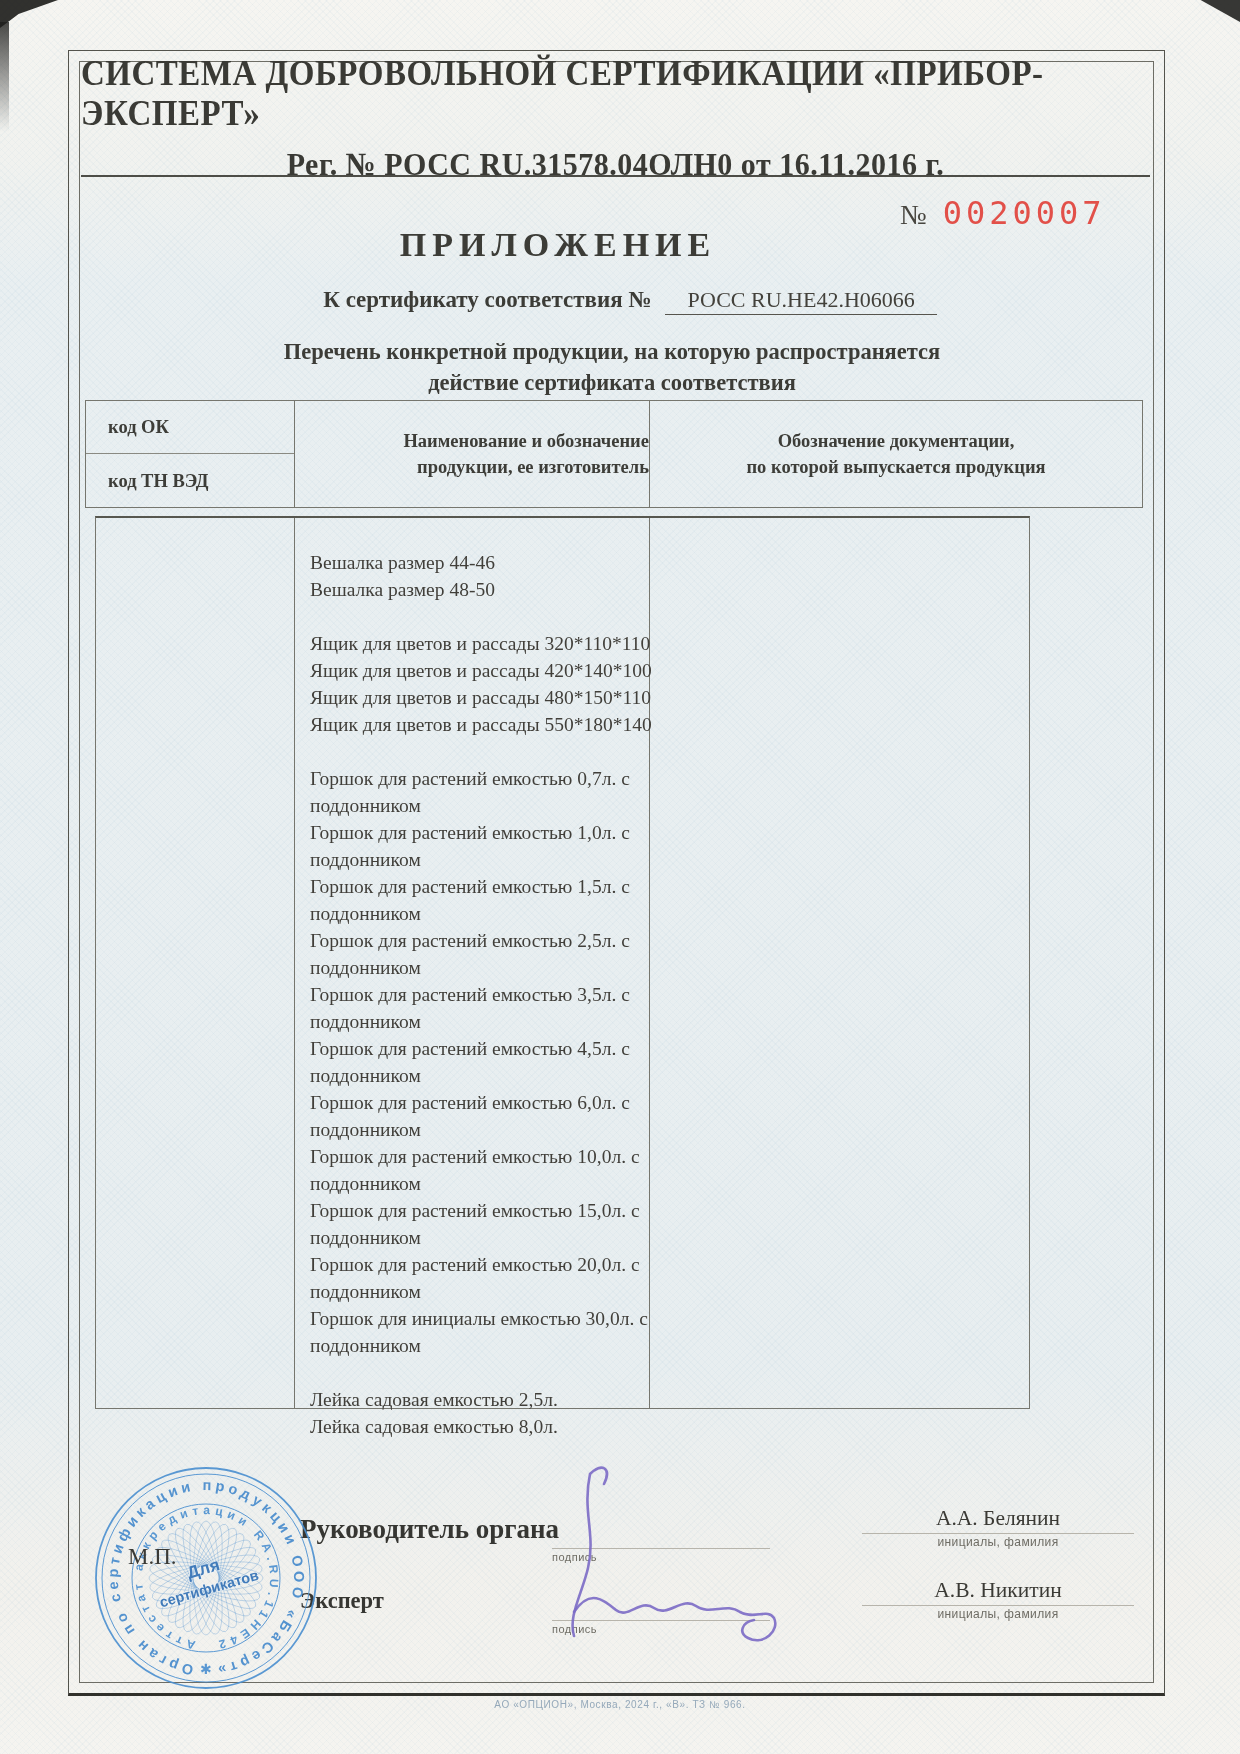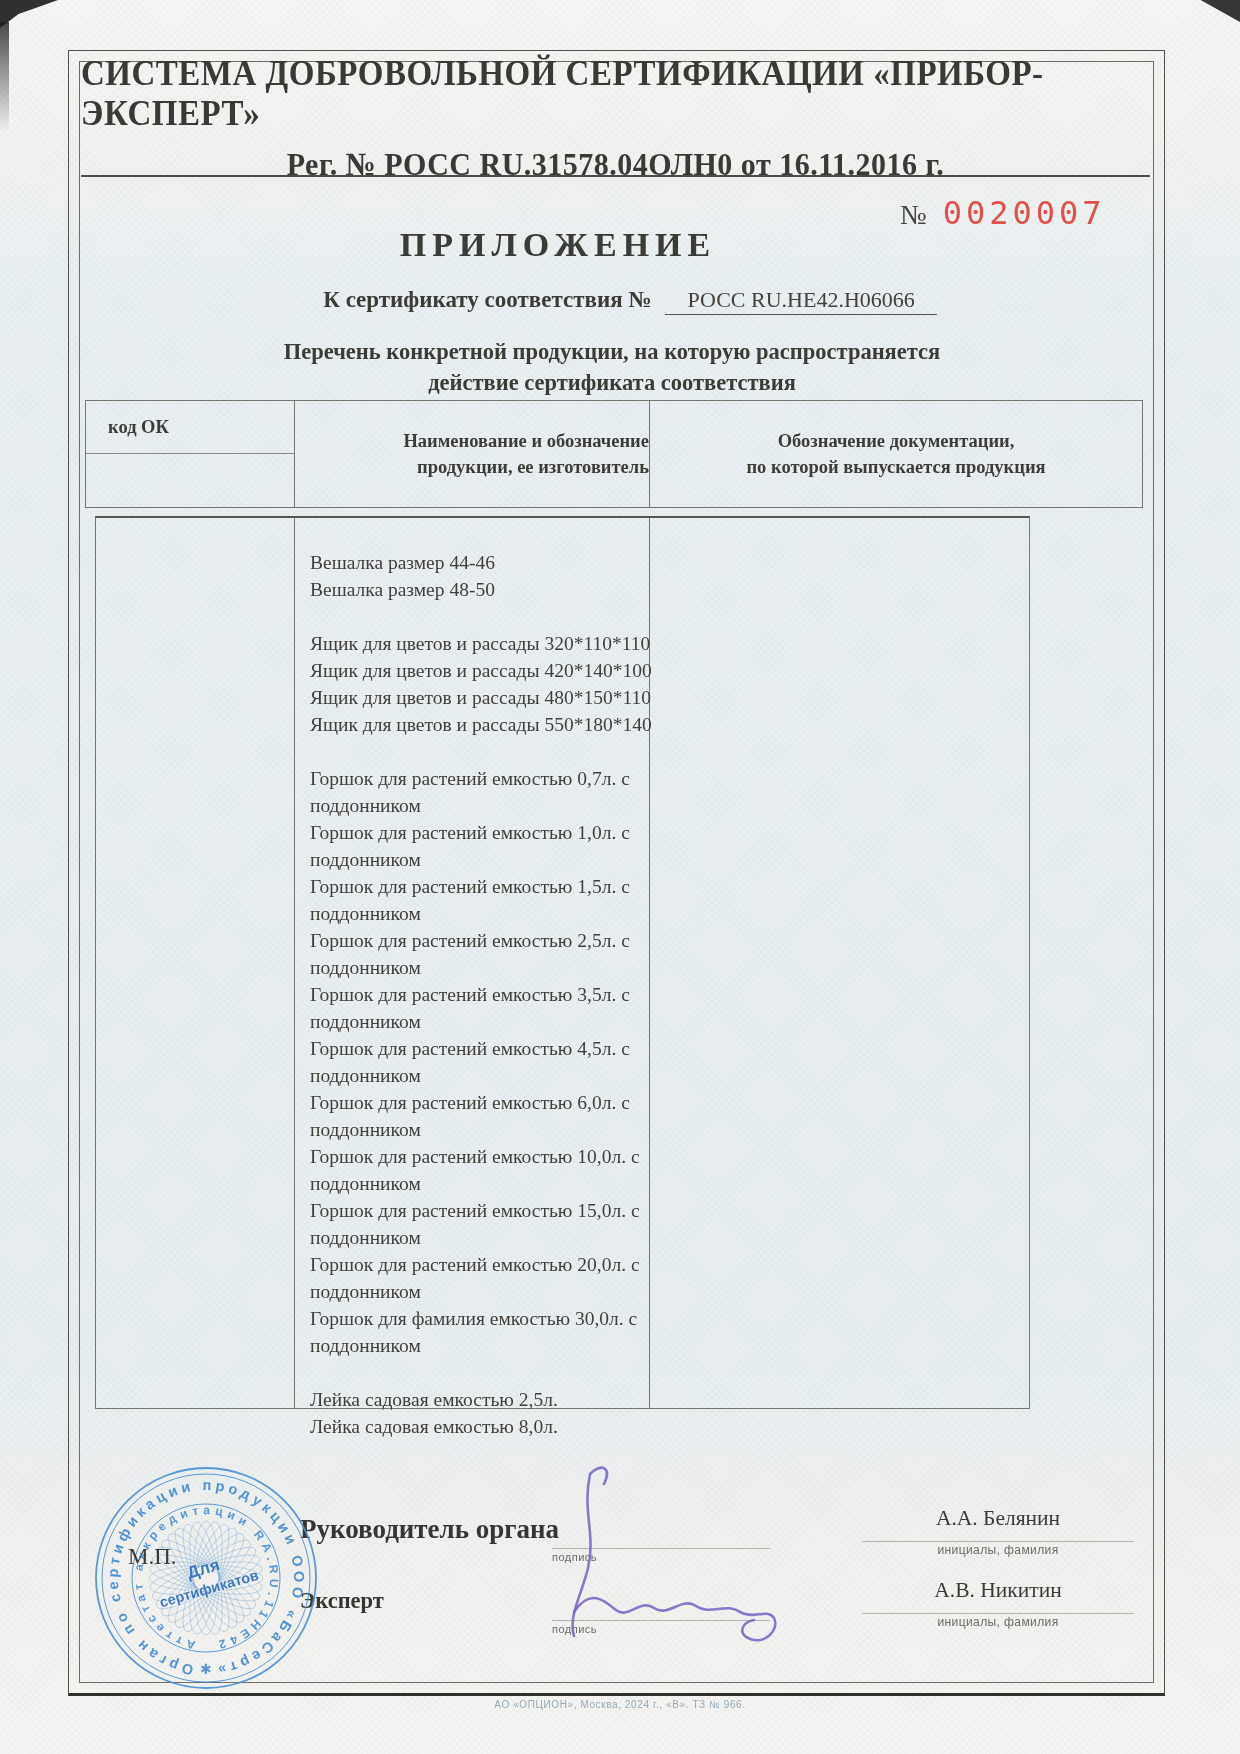--- a/index.html
+++ b/index.html
@@ -59,21 +59,21 @@
   .prod-cell{position:absolute;left:199px;top:0;width:354px;bottom:0;padding:31px 6px 0 15px;box-sizing:border-box;}
   .prod-line{font-size:19.5px;line-height:27px;color:#413f3a;white-space:nowrap;}
   
   .role1{position:absolute;left:300px;top:1514px;font-size:27px;font-weight:bold;color:#363632;}
   .role2{position:absolute;left:300px;top:1588px;font-size:22.5px;font-weight:bold;color:#363632;}
   .sigbox{position:absolute;width:218px;border-bottom:1px solid #b7b4ab;}
   .sigbox .cap{position:absolute;top:3px;left:0;width:100%;
         font-family:"Liberation Sans",sans-serif;font-size:11px;color:#6e6c64;letter-spacing:.5px;}
   .sig1{left:552px;top:1548px;}
   .sig2{left:552px;top:1620px;}
-  .namebox{position:absolute;left:862px;width:272px;text-align:center;border-bottom:1px solid #b7b4ab;padding-bottom:10px;}
+  .namebox{position:absolute;left:862px;width:272px;text-align:center;border-bottom:1px solid #b7b4ab;padding-bottom:2px;}
   .namebox .nm{font-size:21.5px;color:#3b3a35;}
   .namebox .cap{position:absolute;top:100%;margin-top:2px;left:0;width:100%;text-align:center;
         font-family:"Liberation Sans",sans-serif;font-size:12px;color:#6e6c64;letter-spacing:.4px;}
   .name1{top:1506px;}
   .name2{top:1578px;}
   .mp{position:absolute;left:128px;top:1544px;font-size:23px;color:#3a3a36;z-index:6;}
   .stamp{position:absolute;left:86px;top:1458px;width:240px;height:240px;z-index:4;opacity:.9;}
   .stamp text{font-family:"Liberation Sans",sans-serif;}
   .ring-t{font-size:14.5px;font-weight:bold;fill:#4489cc;letter-spacing:1.5px;}
   .ring-i{font-size:12px;font-weight:bold;fill:#4a8fd0;letter-spacing:1px;}
@@ -114,20 +114,21 @@
   </div>
 
   <div class="subtitle">
     <div>Перечень конкретной продукции,  на которую распространяется</div>
     <div>действие сертификата соответствия</div>
   </div>
 
   <div class="ht">
     <div class="ht-c1">
       <div class="ht-c1a h">код ОК</div>
+      <div class="ht-c1b h">код ТН ВЭД</div>
     </div>
     <div class="ht-c2">
       <div class="h">Наименование и обозначение</div>
       <div class="h">продукции, ее изготовитель</div>
     </div>
     <div class="ht-c3">
       <div class="h">Обозначение документации,</div>
       <div class="h">по которой выпускается продукция</div>
     </div>
   </div>
@@ -157,21 +158,21 @@
         <div class="prod-line">Горшок для растений емкостью 4,5л. с</div>
         <div class="prod-line">поддонником</div>
         <div class="prod-line">Горшок для растений емкостью 6,0л. с</div>
         <div class="prod-line">поддонником</div>
         <div class="prod-line">Горшок для растений емкостью 10,0л. с</div>
         <div class="prod-line">поддонником</div>
         <div class="prod-line">Горшок для растений емкостью 15,0л. с</div>
         <div class="prod-line">поддонником</div>
         <div class="prod-line">Горшок для растений емкостью 20,0л. с</div>
         <div class="prod-line">поддонником</div>
-        <div class="prod-line">Горшок для фамилия емкостью 30,0л. с</div>
+        <div class="prod-line">Горшок для инициалы емкостью 30,0л. с</div>
         <div class="prod-line">поддонником</div>
         <div class="prod-line">&nbsp;</div>
         <div class="prod-line">Лейка садовая емкостью 2,5л.</div>
         <div class="prod-line">Лейка садовая емкостью 8,0л.</div>
       </div>
   </div>
 
   <div class="role1">Руководитель органа</div>
   <div class="role2">Эксперт</div>
 

